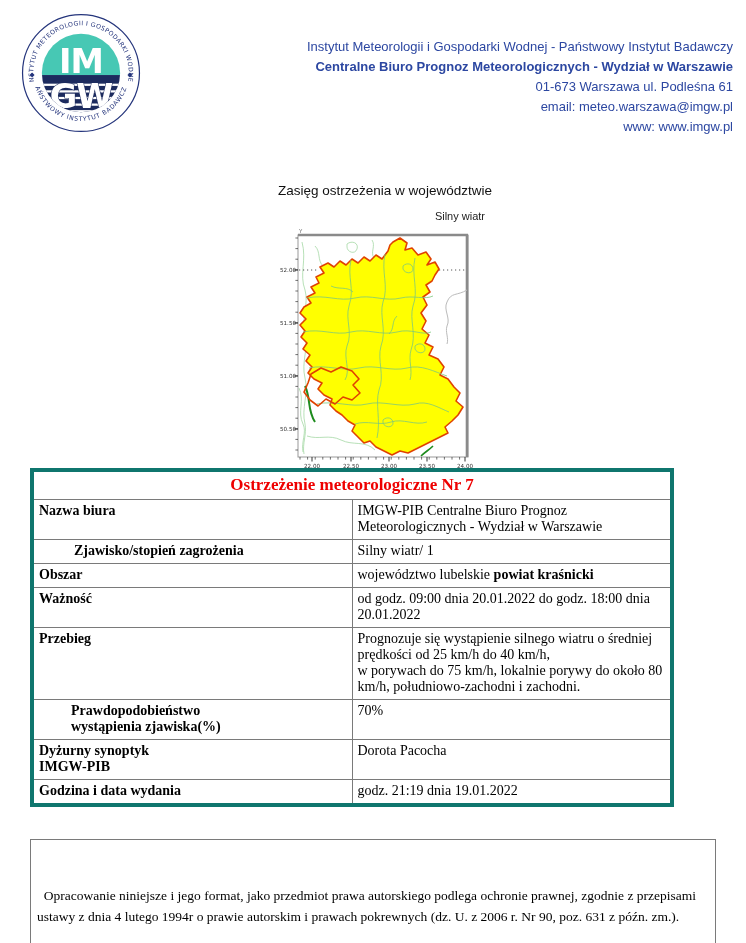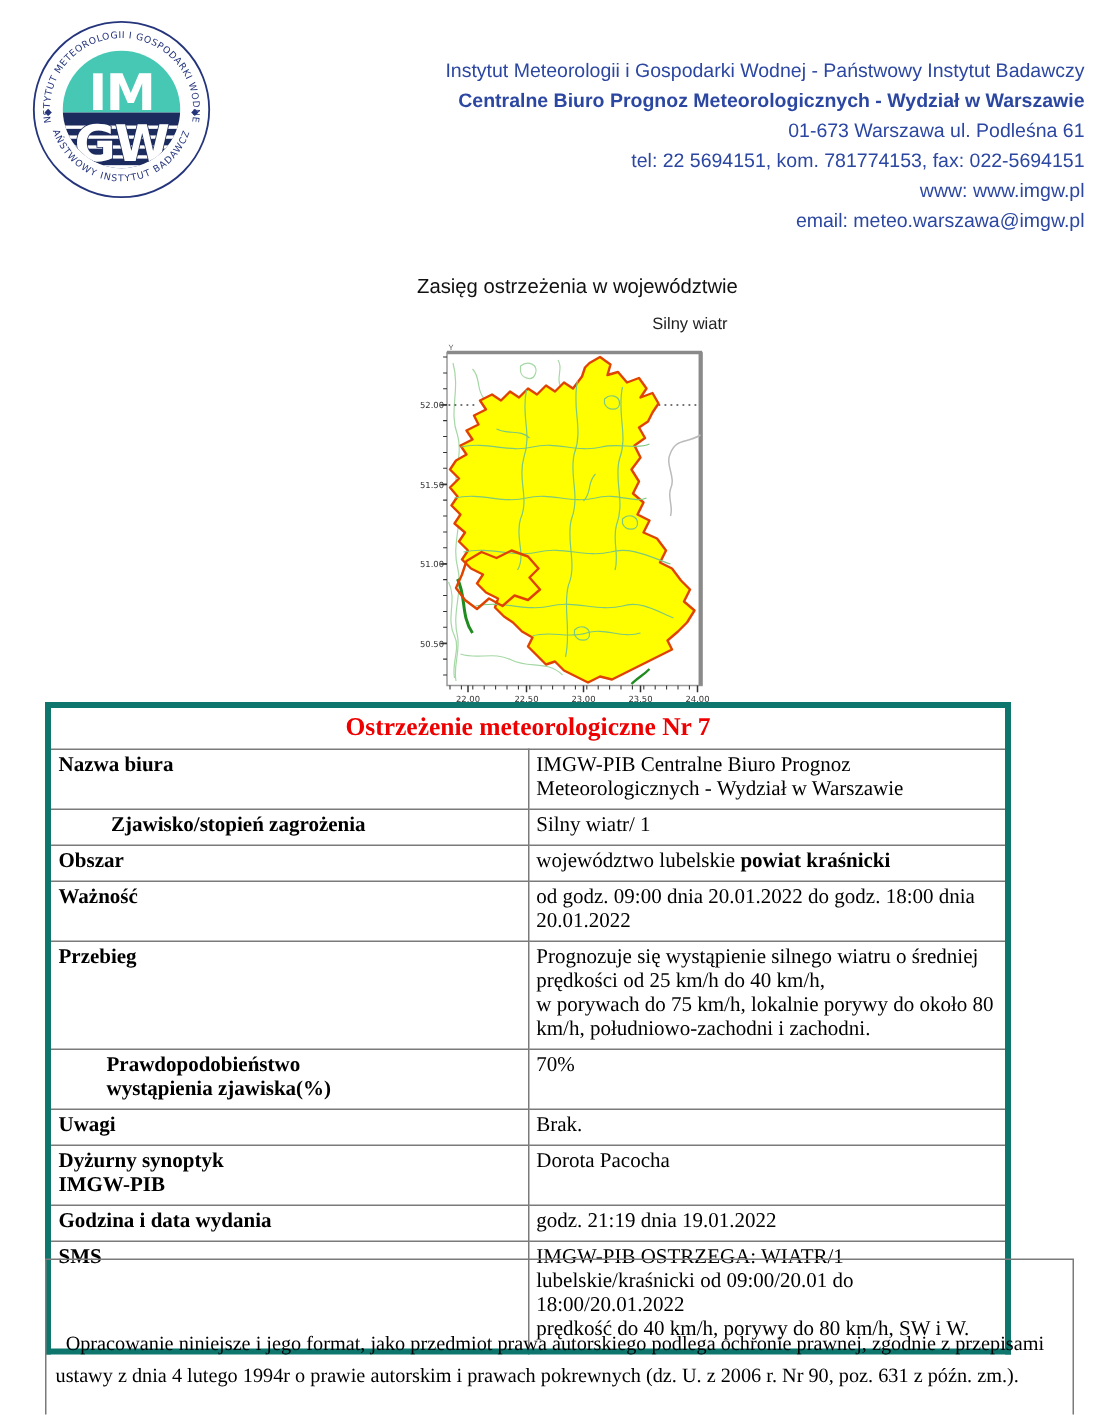--- a/index.html
+++ b/index.html
@@ -8,21 +8,21 @@
     position: relative;
     width: 746px;
     height: 943px;
     font-family: "Liberation Sans", sans-serif;
     overflow: hidden;
   }
 
   
   .logo-wrap { position: absolute; left: 20px; top: 12px; width: 122px; height: 122px; }
   .header-block {
-    position: absolute; top: 37px; right: 23px; width: 560px;
+    position: absolute; top: 37px; right: 13px; width: 560px;
     text-align: right; color: #2c47a1; font-size: 13px; line-height: 20px;
   }
   .header-block .bold { font-weight: bold; }
 
   
   .map-title {
     position: absolute; top: 183px; left: 12px; width: 100%;
     text-align: center; font-size: 13.5px; color: #111;
   }
   .map-subtitle {
@@ -94,23 +94,22 @@
     </text>
     <rect x="10.2" y="60.2" width="3.4" height="3.4" fill="#25357c" transform="rotate(45 11.9 61.9)"></rect>
     <rect x="106.4" y="60.2" width="3.4" height="3.4" fill="#25357c" transform="rotate(45 108.1 61.9)"></rect>
   </svg>
 </div>
 
 <div class="header-block">
   <div>Instytut Meteorologii i Gospodarki Wodnej - Państwowy Instytut Badawczy</div>
   <div class="bold">Centralne Biuro Prognoz Meteorologicznych - Wydział w Warszawie</div>
   <div>01-673 Warszawa ul. Podleśna 61</div>
-  <div>tel: 22 5694151, kom. 781774153, fax: 022-5694151</div>
+  <div>email: meteo.warszawa@imgw.pl</div>
   <div>www: www.imgw.pl</div>
-  <div>email: meteo.warszawa@imgw.pl</div>
 </div>
 
 <div class="map-title">Zasięg ostrzeżenia w województwie</div>
 <div class="map-subtitle">Silny wiatr</div>
 
 <svg class="map-svg" width="230" height="244" viewBox="0 0 230 244">
 
   <rect x="43" y="7" width="170" height="222" fill="#ffffff" stroke="#999999" stroke-width="1"></rect>
   <line x1="43" y1="7" x2="213" y2="7" stroke="#8a8a8a" stroke-width="2.4"></line>
   <line x1="212" y1="7" x2="212" y2="229" stroke="#8a8a8a" stroke-width="2.6"></line>
@@ -250,37 +249,28 @@
       <td class="lbl" style="height:34px;">Przebieg</td>
       <td class="prewrap">Prognozuje się wystąpienie silnego wiatru o średniej prędkości od 25 km/h do 40 km/h,
 w porywach do 75 km/h, lokalnie porywy do około 80 km/h, południowo-zachodni i zachodni.</td>
     </tr>
     <tr>
       <td class="lbl prewrap" style="height:36px;padding-left:37px;">Prawdopodobieństwo
 wystąpienia zjawiska(%)</td>
       <td>70%</td>
     </tr>
     <tr>
-      <td class="lbl" style="height:20px;">Uwagi</td>
-      <td>Brak.</td>
-    </tr>
-    <tr>
       <td class="lbl prewrap" style="height:37px;">Dyżurny synoptyk
 IMGW-PIB</td>
       <td>Dorota Pacocha</td>
     </tr>
     <tr>
       <td class="lbl" style="height:20px;margin-top:40px;">Godzina i data wydania</td>
       <td>godz. 21:19 dnia 19.01.2022</td>
     </tr>
-    <tr>
-      <td class="lbl" style="height:30px;">SMS</td>
-      <td class="prewrap">IMGW-PIB OSTRZEGA: WIATR/1 lubelskie/kraśnicki od 09:00/20.01 do 18:00/20.01.2022
-prędkość do 40 km/h, porywy do 80 km/h, SW i W.</td>
-    </tr>
   </tbody>
     </table>
 </div>
 
 <div class="footer-box">
   <div class="para">  Opracowanie niniejsze i jego format, jako przedmiot prawa autorskiego podlega ochronie prawnej, zgodnie z przepisami ustawy z dnia 4 lutego 1994r o prawie autorskim i prawach pokrewnych (dz. U. z 2006 r. Nr 90, poz. 631 z późn. zm.).</div>
   
 </div>
 
 </body></html>

